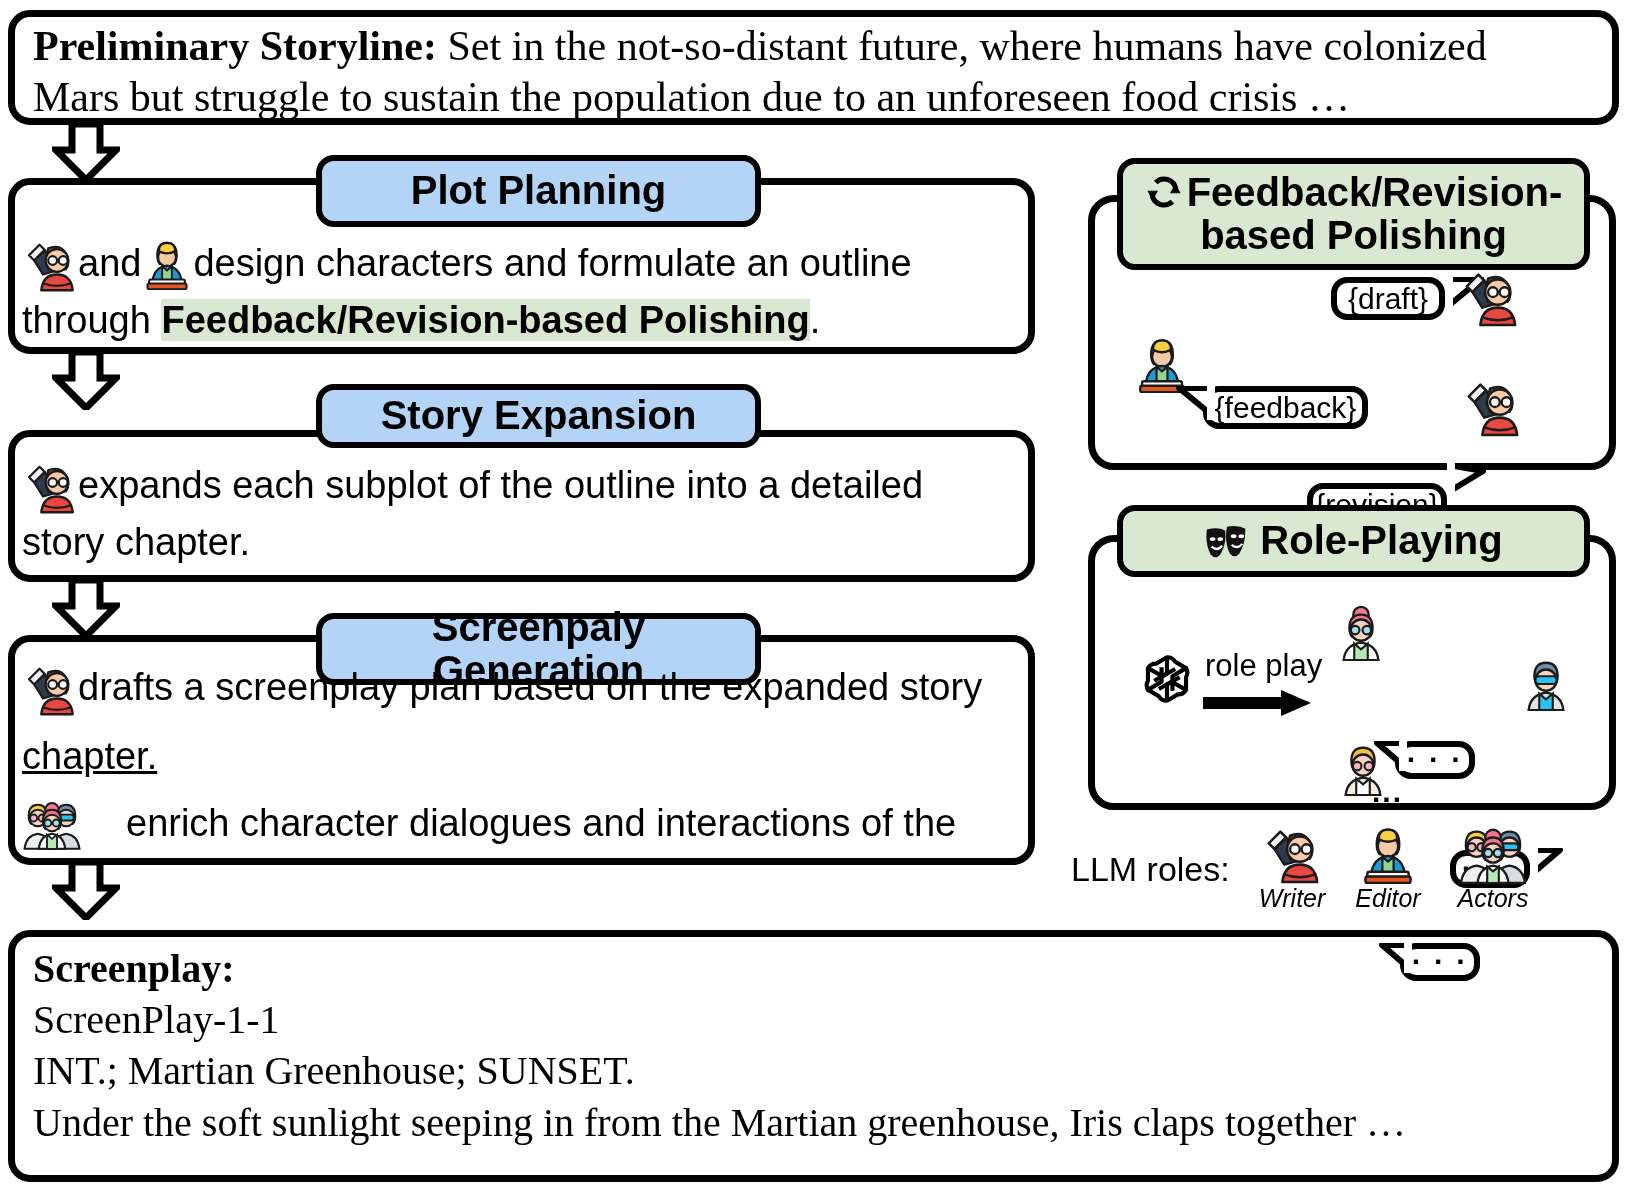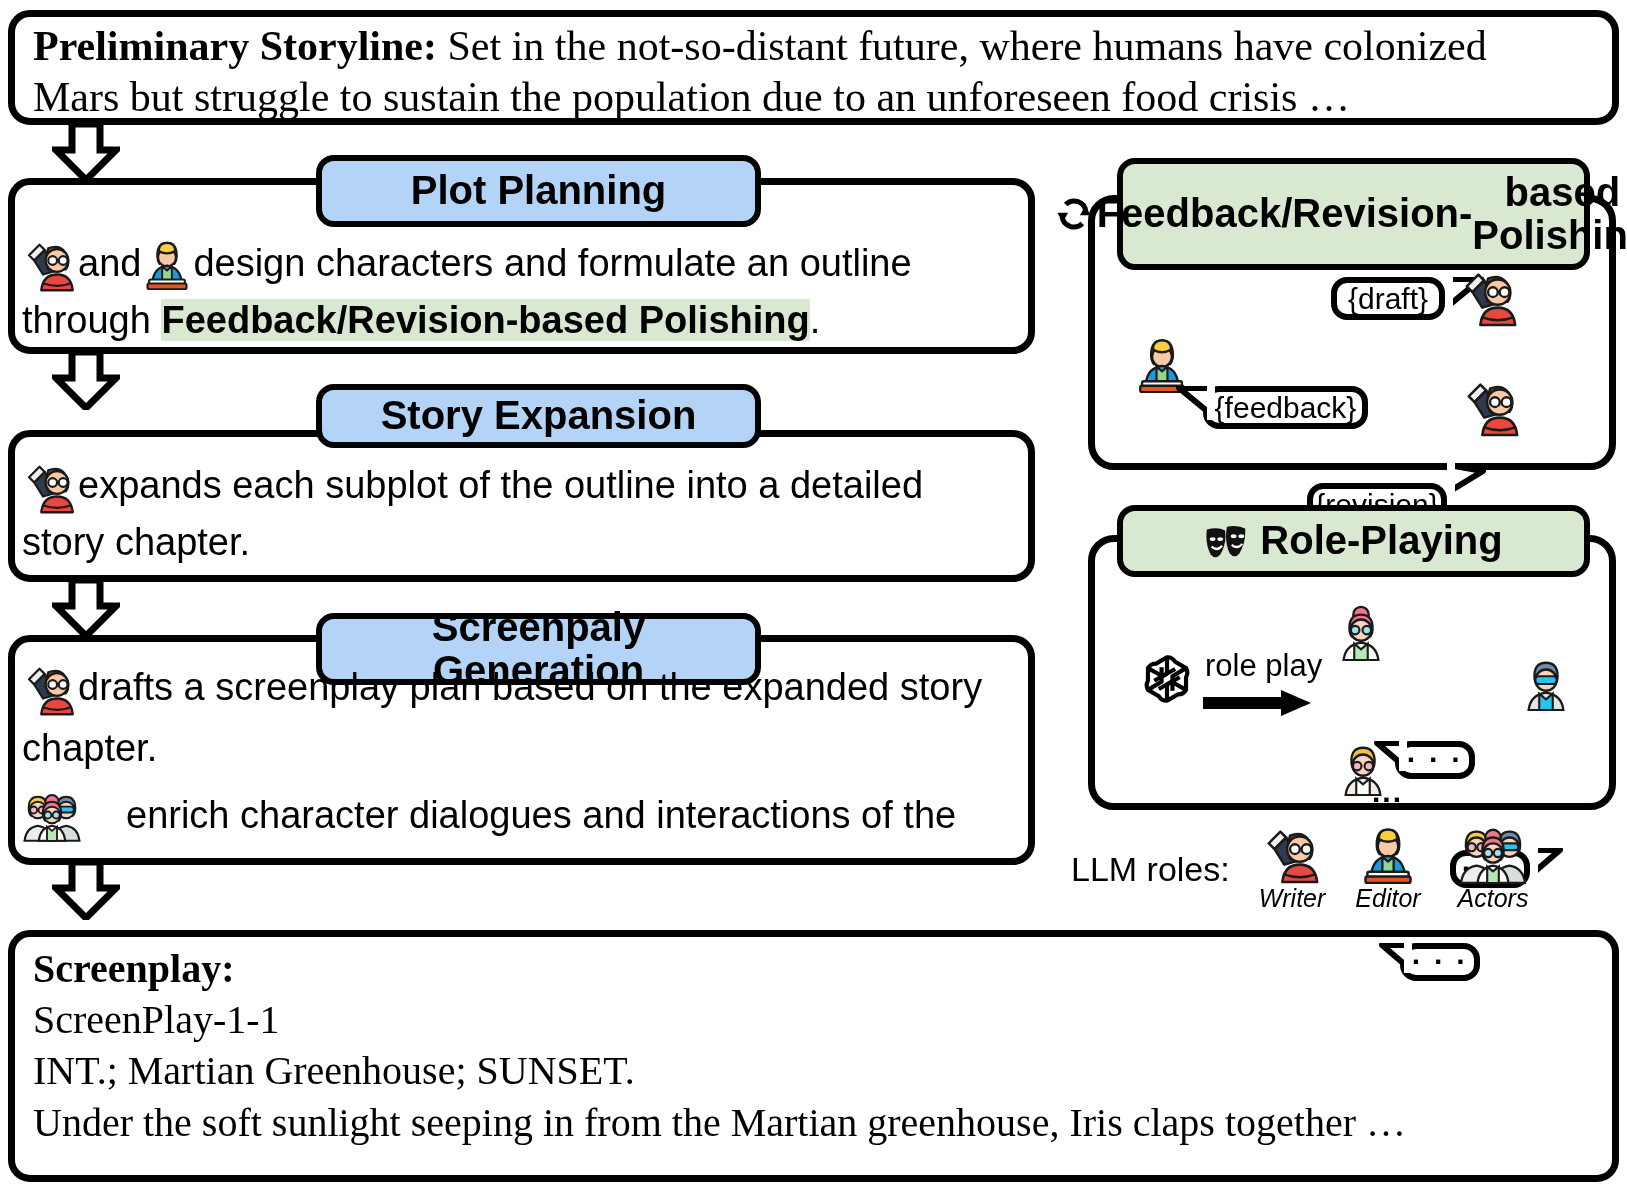--- a/index.html
+++ b/index.html
@@ -155,21 +155,21 @@
         <circle cx="40" cy="28" r="13" fill="#f7c9a6" stroke="#1a1a1a" stroke-width="2.6"></circle>
         <circle cx="35" cy="28" r="5" fill="#fff" stroke="#1a1a1a" stroke-width="2.4"></circle>
         <circle cx="47" cy="28" r="5" fill="#fff" stroke="#1a1a1a" stroke-width="2.4"></circle>
         <line x1="40" y1="28" x2="42" y2="28" stroke="#1a1a1a" stroke-width="2.4"></line>
         <path d="M22 62 q2 -18 18 -18 q16 0 18 18 Z" fill="#e8483f" stroke="#1a1a1a" stroke-width="2.6" stroke-linejoin="round"></path>
         <path d="M24 54 q16 6 32 0" fill="none" stroke="#1a1a1a" stroke-width="2.6"></path>
       </svg>
     </span>
     <span> drafts a screenplay plan based on the expanded story</span>
   </div>
-  <div style="margin-top:8px;">chapter.</div>
+  <div style="margin-top:16px;text-decoration:underline;">chapter.</div>
   <div style="display:flex;align-items:center;margin-top:14px;gap:44px;">
     <span class="avatar">
       <svg width="60" height="56" viewBox="0 0 72 64">
 
         <path d="M8 24 q0 -14 11 -14 q11 0 11 14 q0 6 -3 9 l-16 0 q-3 -3 -3 -9 Z" fill="#f7cf3f" stroke="#1a1a1a" stroke-width="2.4"></path>
         <circle cx="19" cy="26" r="10" fill="#f7d4bf" stroke="#1a1a1a" stroke-width="2.4"></circle>
         <circle cx="14" cy="26" r="4.2" fill="#f5b7c4" stroke="#1a1a1a" stroke-width="2.2"></circle>
         <circle cx="24" cy="26" r="4.2" fill="#f5b7c4" stroke="#1a1a1a" stroke-width="2.2"></circle>
         <path d="M3 63 q2 -16 16 -18 q14 2 16 18 Z" fill="#eceff1" stroke="#1a1a1a" stroke-width="2.4"></path>
 
@@ -201,21 +201,21 @@
   <div style="font-size:40px;line-height:1.28;">
     <b>Screenplay</b><b>:</b>
   </div>
   <div style="font-size:40px;line-height:1.28;">ScreenPlay-1-1</div>
   <div style="font-size:40px;line-height:1.28;">INT.; Martian Greenhouse; SUNSET.</div>
   <div style="font-size:40px;line-height:1.28;">Under the soft sunlight seeping in from the Martian greenhouse, Iris claps together …</div>
 </div>
 
 <div class="abs panel" style="left:1088px;top:195px;width:528px;height:275px;"></div>
 
-<div class="abs pill pill-green" style="left:1117px;top:158px;width:473px;height:112px;font-size:40px;flex-direction:row;">
+<div class="abs pill pill-green" style="left:1117px;top:158px;width:473px;height:112px;font-size:40px;flex-direction:column;">
   <div style="display:flex;align-items:center;justify-content:center;gap:4px;">
     <span style="display:inline-flex;">
       <svg width="38" height="38" viewBox="0 0 32 32">
         <path d="M6 18 a10 10 0 0 0 17 6" fill="none" stroke="#000" stroke-width="4.2" stroke-linecap="butt"></path>
         <polygon points="2,15 11,15 6.5,23"></polygon>
         <path d="M26 14 a10 10 0 0 0 -17 -6" fill="none" stroke="#000" stroke-width="4.2" stroke-linecap="butt"></path>
         <polygon points="30,17 21,17 25.5,9"></polygon>
       </svg>
     </span>
     <span>Feedback/Revision-</span>

